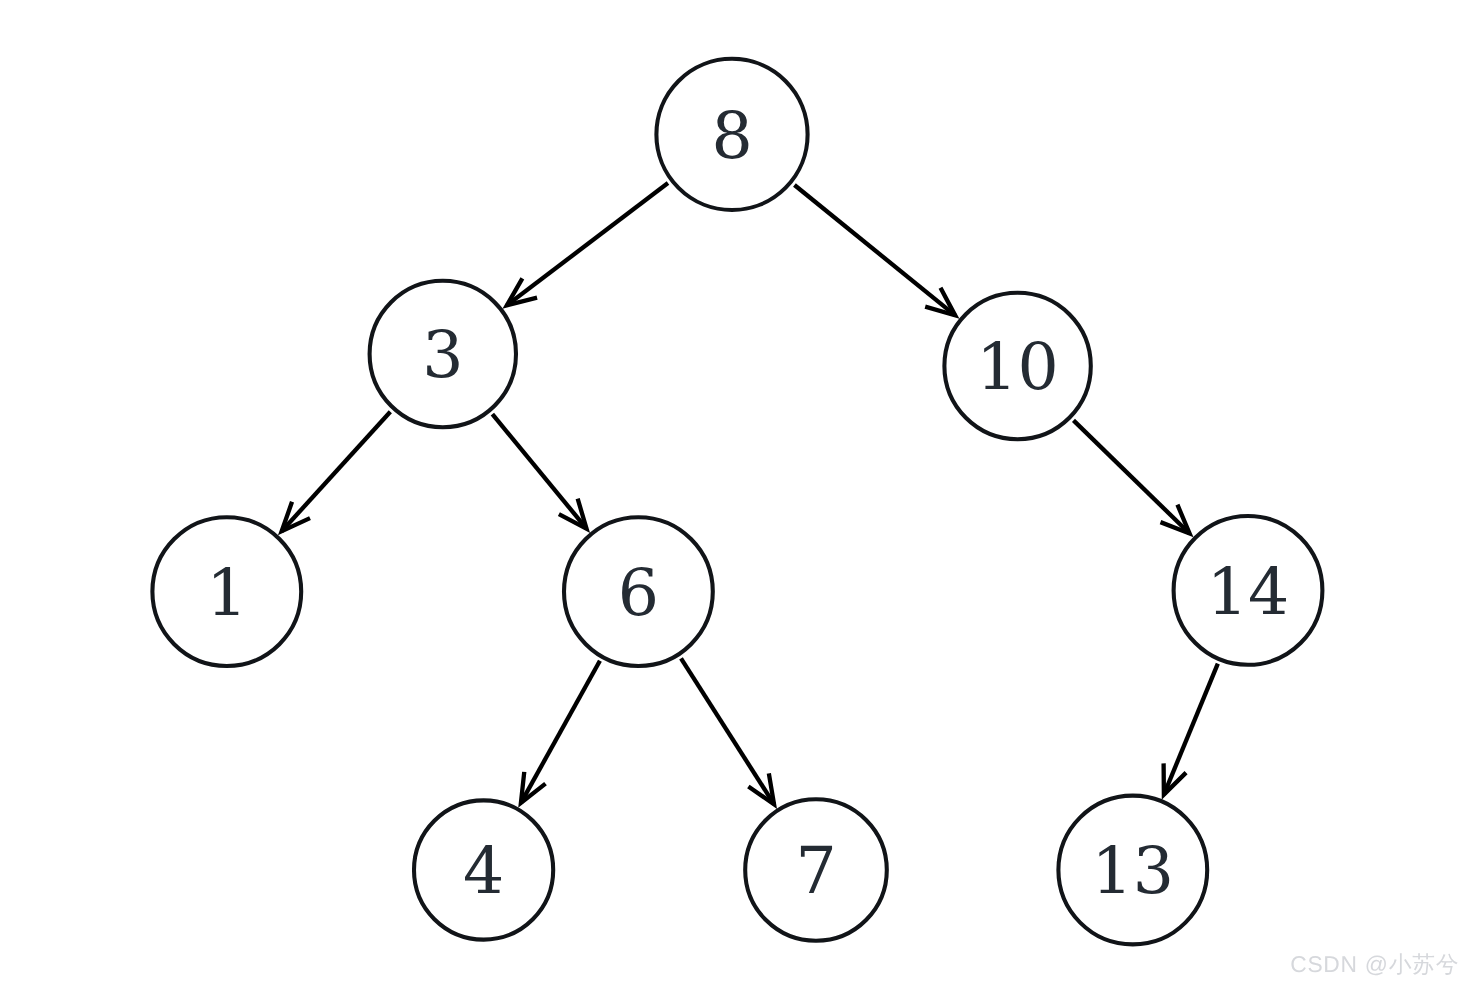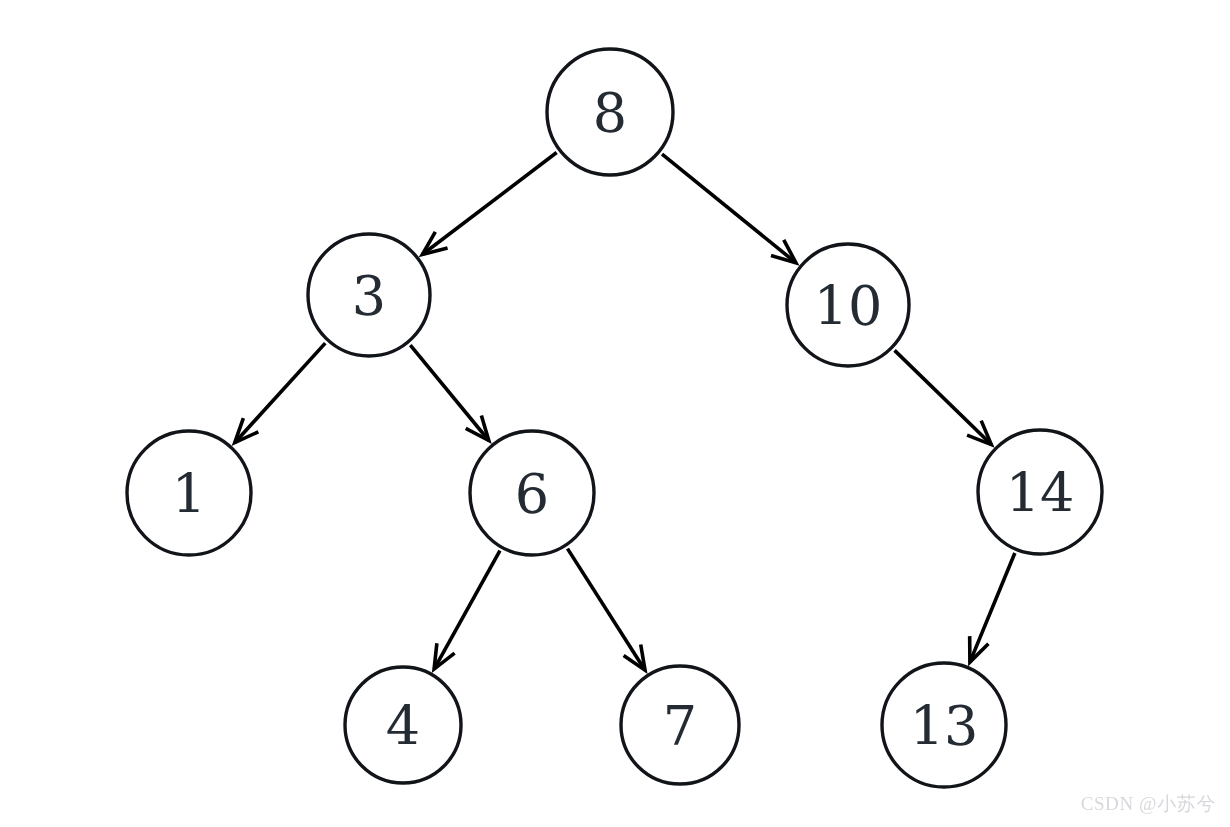--- a/index.html
+++ b/index.html
@@ -49,21 +49,21 @@
     stroke-width: 3.6;
     fill: none;
     stroke-linecap: butt;
     stroke-linejoin: miter;
   }
   .watermark {
     position: absolute;
     right: 14px;
     bottom: 10px;
     color: #d6d8dc;
-    font-family: Liberation Serif, serif;
+    font-family: Liberation Sans, sans-serif;
     font-size: 19px;
     letter-spacing: 0.6px;
     white-space: nowrap;
     user-select: none;
   }
 </style>
 </head>
 <body>
 
 <div id="canvas">

